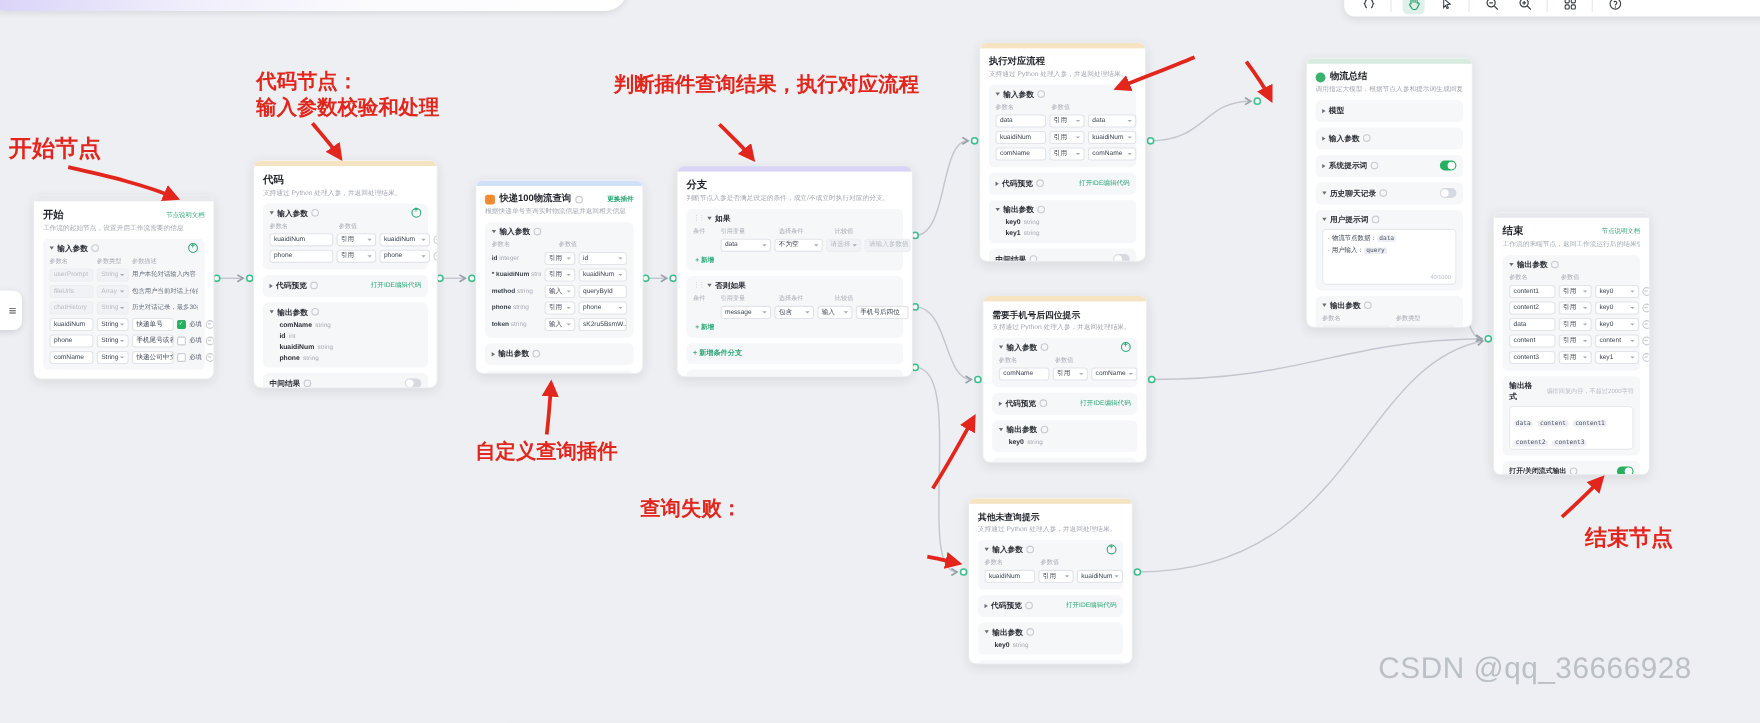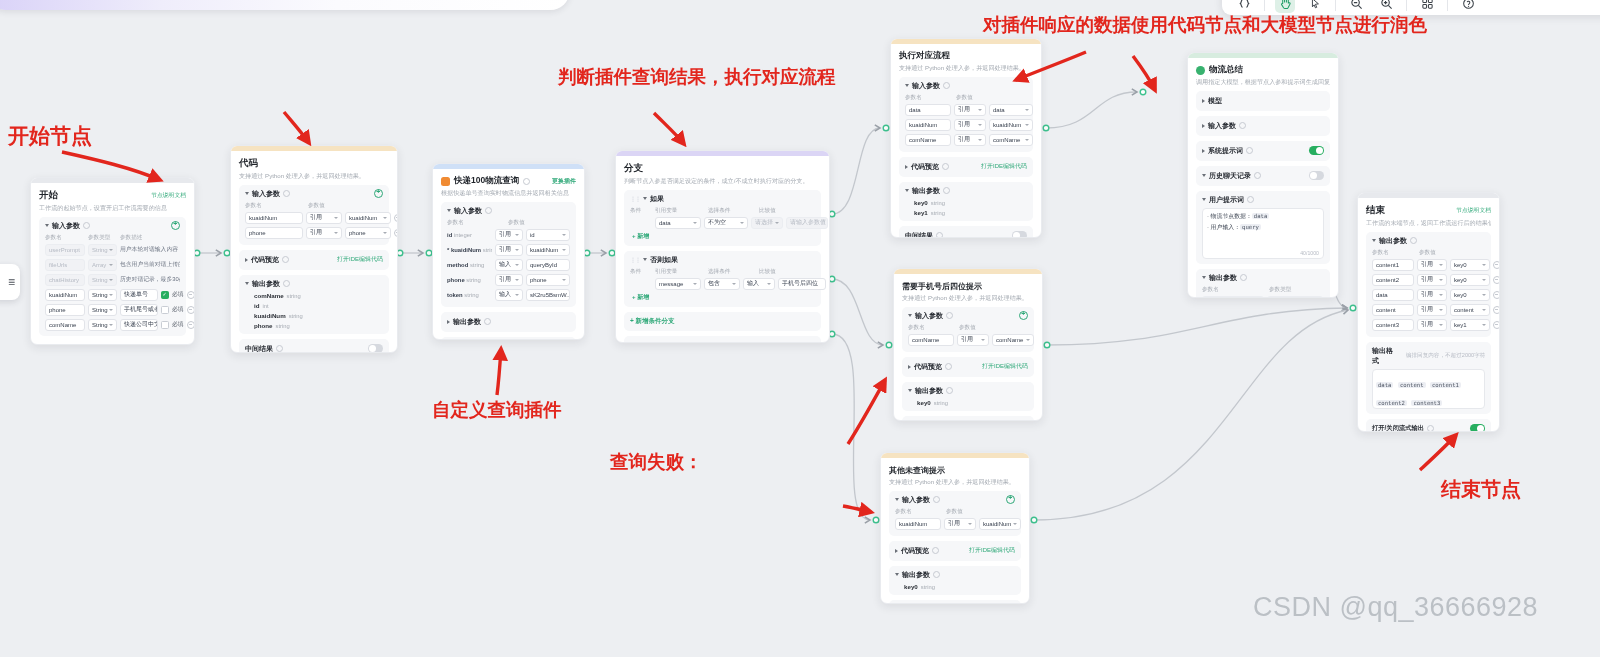--- a/index.html
+++ b/index.html
@@ -829,26 +829,29 @@
       <path d="M1086,52 C1062,62 1038,71 1016,80" marker-end="url(#mRed)"></path>
       <path d="M1133,56 C1142,68 1149,78 1155,90" marker-end="url(#mRed)"></path>
       <path d="M497,395 C499,379 500,364 501,349" marker-end="url(#mRed)"></path>
       <path d="M848,444 C862,422 874,400 885,380" marker-end="url(#mRed)"></path>
       <path d="M843,506 C854,508 862,510 871,512" marker-end="url(#mRed)"></path>
       <path d="M1420,470 C1434,457 1446,446 1456,435" marker-end="url(#mRed)"></path>
     </g>
   </svg>
 
   <div class="ann" style="left:8px;top:122px;font-size:21px">开始节点</div>
+  <div class="ann" style="left:233px;top:62px;font-size:18.5px">
+    <div>代码节点：</div>
+      <div>输入参数校验和处理</div>
+  </div>
   <div class="ann" style="left:558px;top:65px;font-size:18.5px">
       <div>判断插件查询结果，执行对应流程</div>
   </div>
   <div class="ann" style="left:983px;top:13px;font-size:18.5px">
-      <div>对插件响应的数据使用代码节点和大模型节点进行润色</div>
   </div>
   <div class="ann" style="left:432px;top:398px;font-size:18.5px">自定义查询插件</div>
-  <div class="ann" style="left:610px;top:450px;font-size:18.5px">
+  <div class="ann" style="left:582px;top:450px;font-size:18.5px">
     <div>查询失败：</div>
   </div>
   <div class="ann" style="left:1441px;top:476px;font-size:20px">结束节点</div>
 
   <div class="watermark">CSDN @qq_36666928</div>
 </div>
 
 </body></html>

